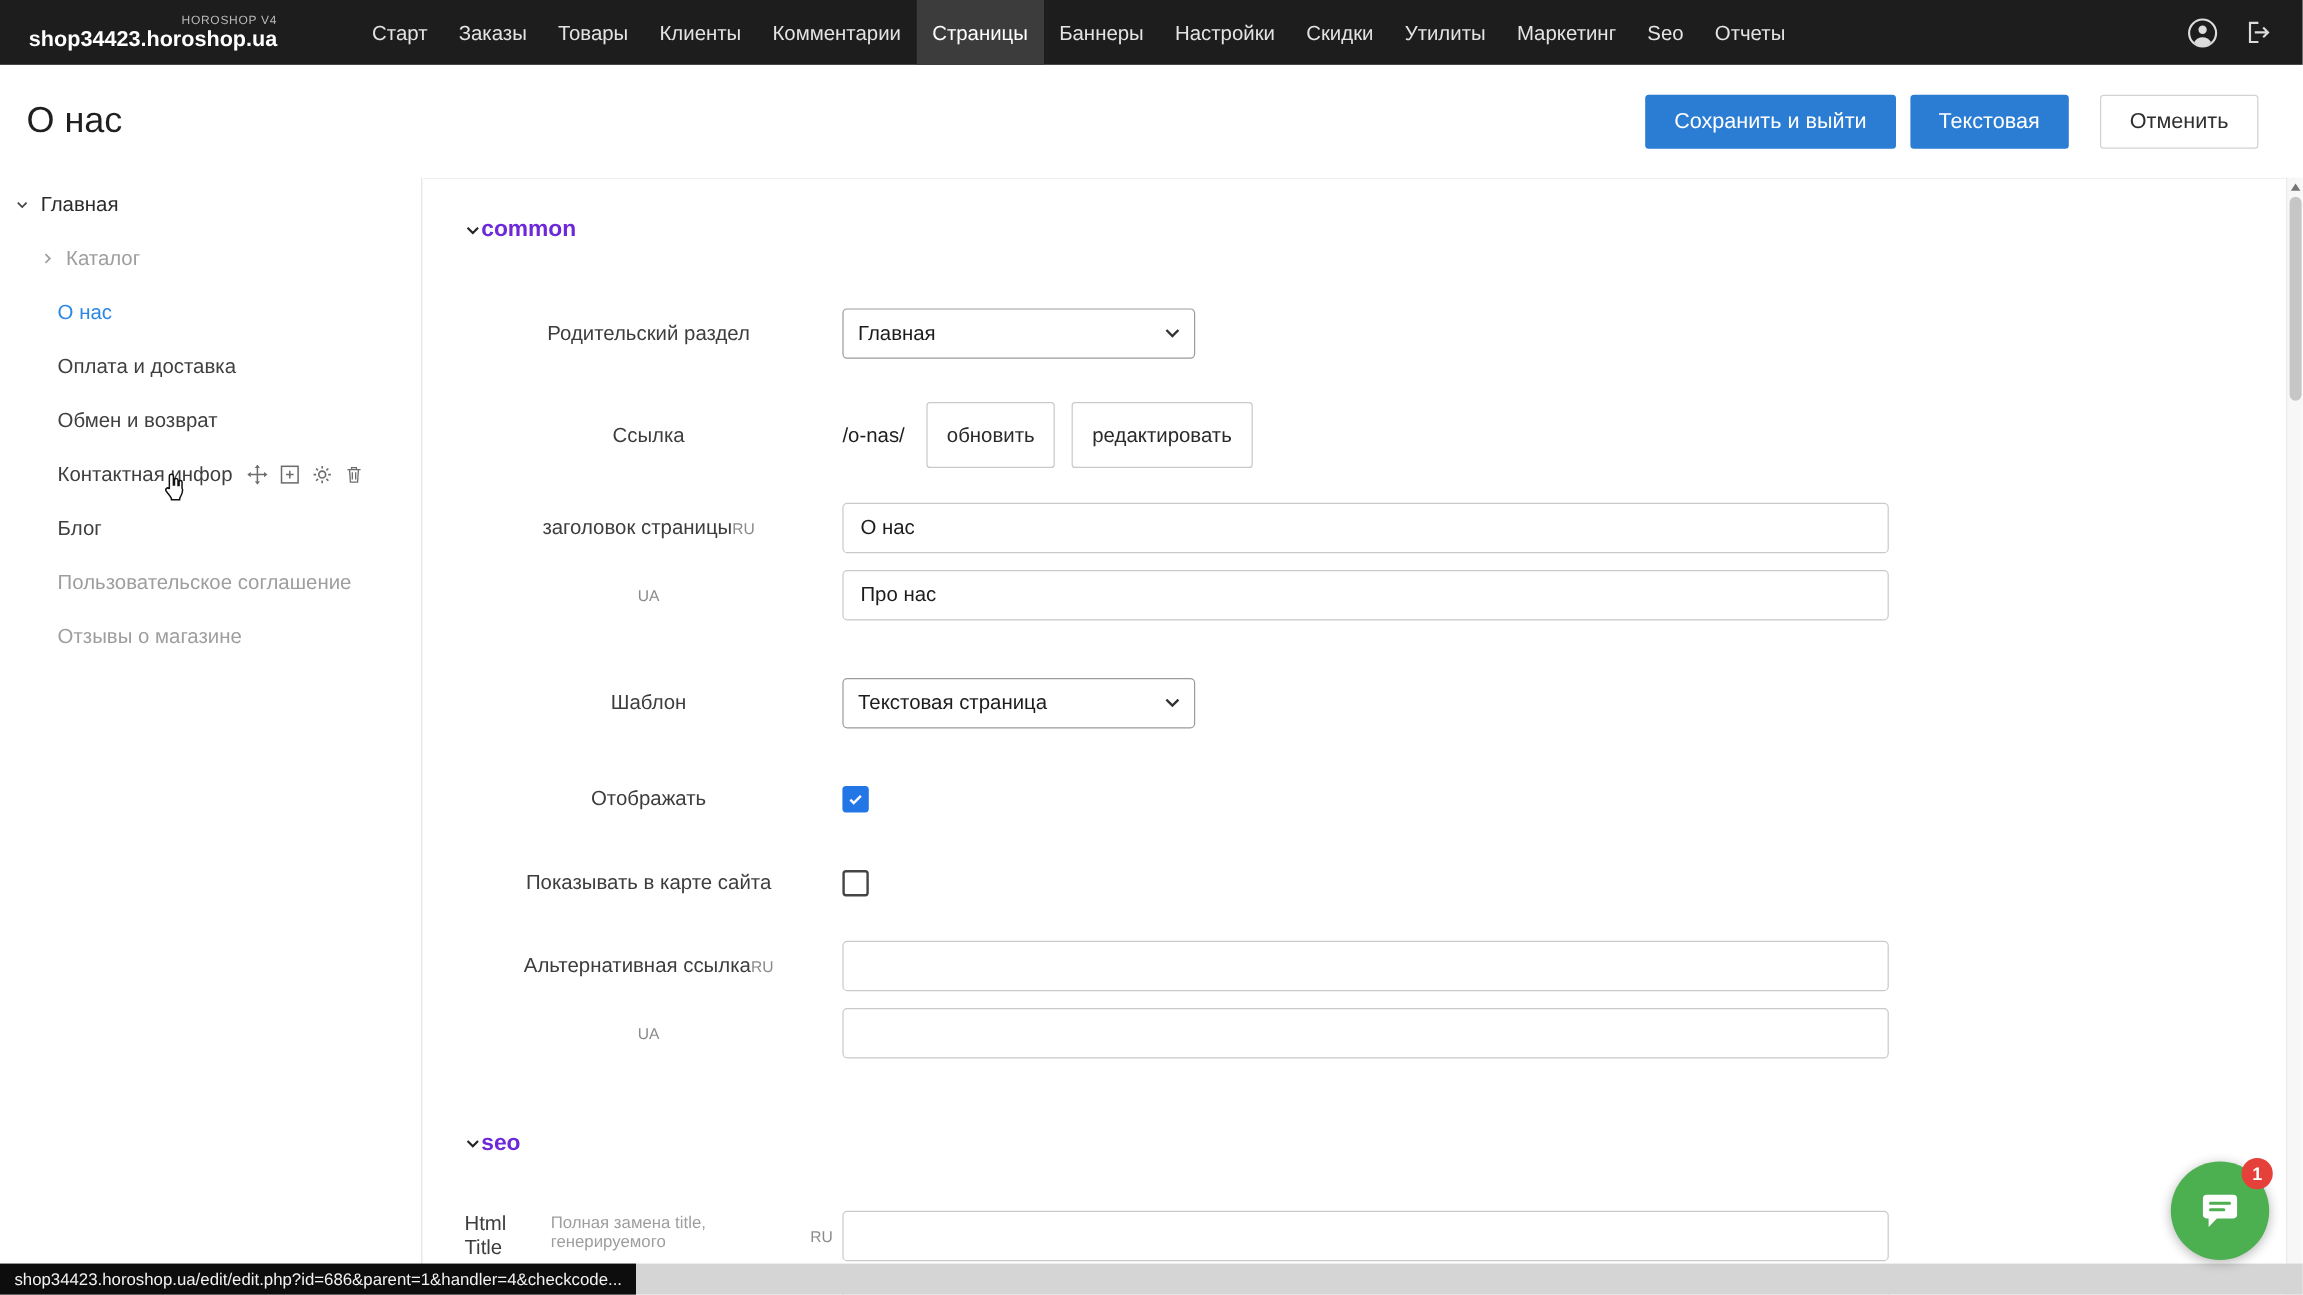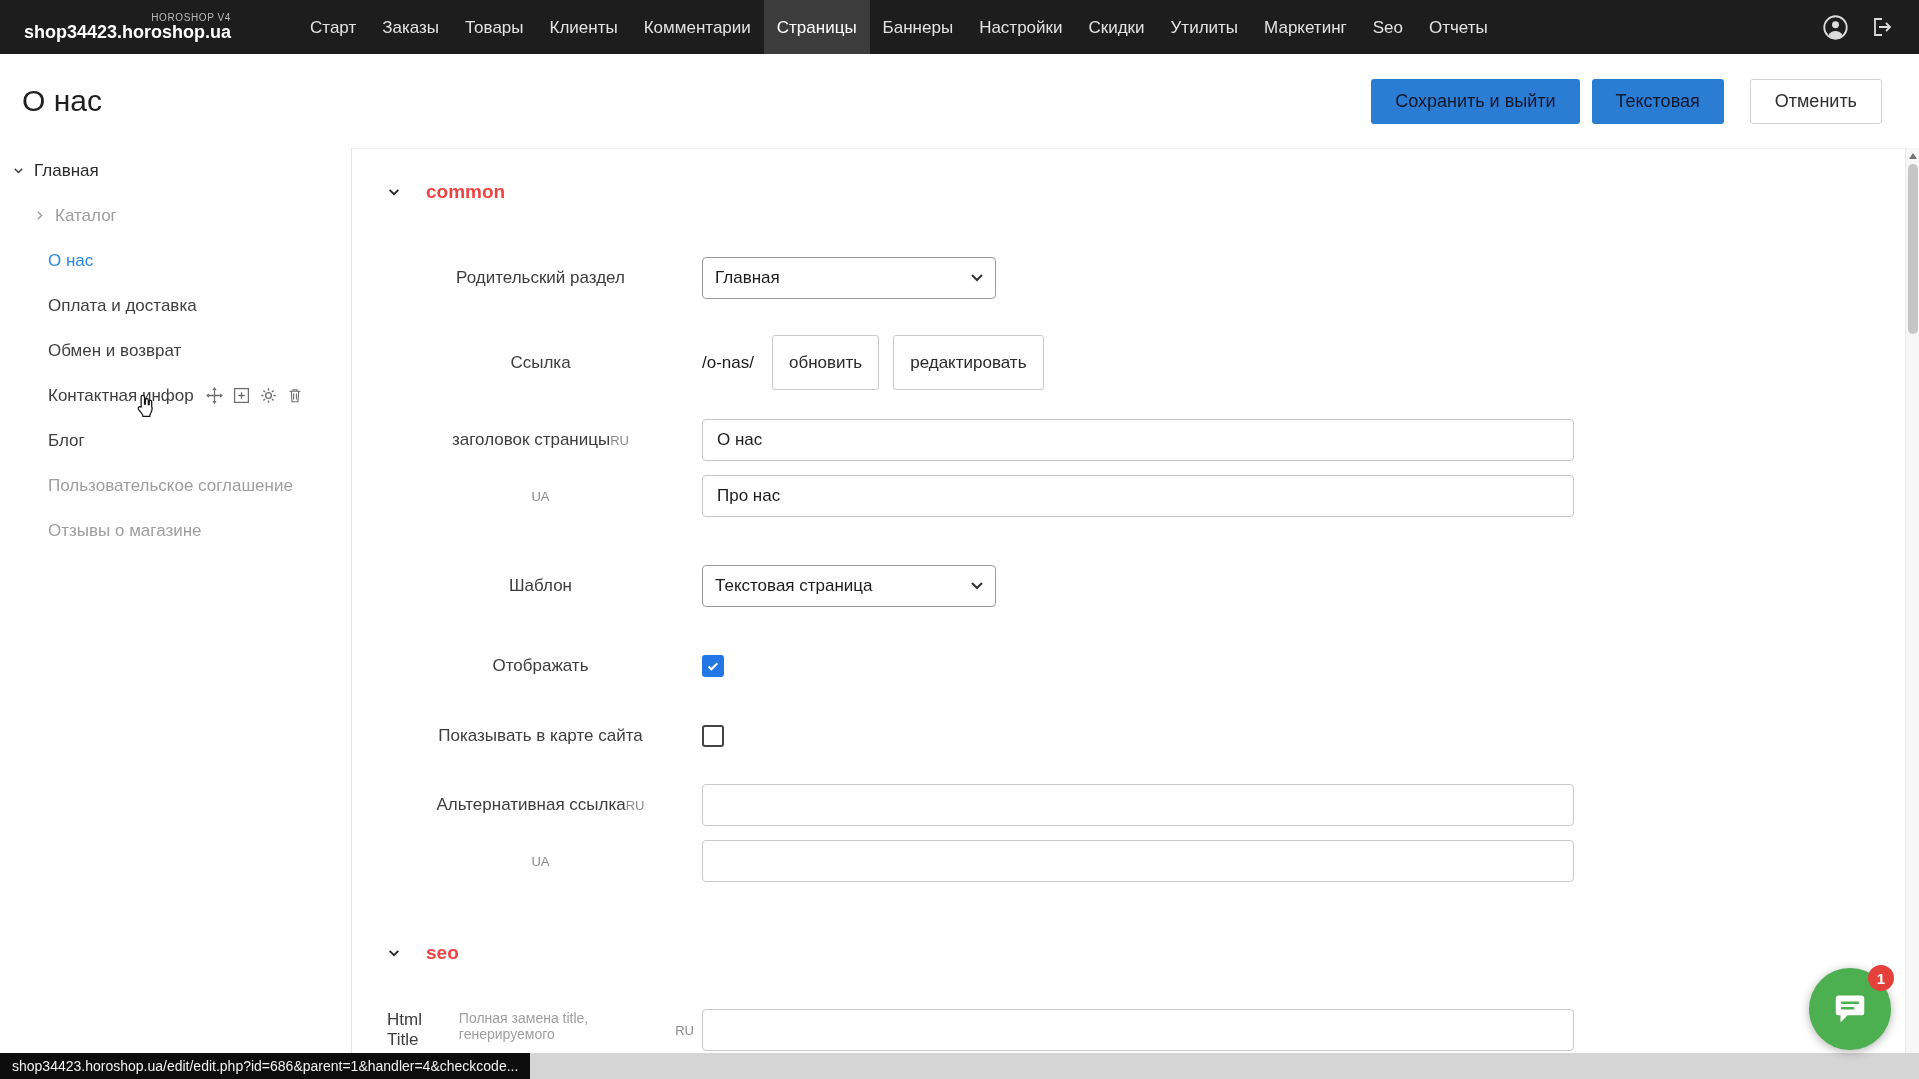--- a/index.html
+++ b/index.html
@@ -30,21 +30,21 @@
 
   
   .page-header {
     position:absolute; top:54px; left:0; right:0; height:94px; background:#fff;
     display:flex; align-items:center; justify-content:space-between;
     padding:0 37px 0 22px; z-index:20;
   }
   .page-title { font-size:30px; font-weight:400; color:#1f1f1f; }
   .header-actions { display:flex; align-items:center; }
   .btn { height:45px; border:none; border-radius:3px; font-size:18px; padding:0 24px; }
-  .btn-blue { background: var(--accent, #2b7cd3); color:#0f172a;text-align:center; }
+  .btn-blue { background: var(--accent, #2b7cd3); color:#ffffff;text-align:center; }
   .btn-white { background:#fff; color:#2f2f2f; border:1px solid #d2d2d2; }
   .ml12 { margin-left:12px; } .ml26 { margin-left:26px; }
 
   
   .sidebar {
     position:absolute; top:148px; left:0; width:352px; bottom:0;
     background:#fff; border-right:1px solid #e4e4e4; z-index:10;
   }
   .tree-row {
     height:45px; display:flex; align-items:center; font-size:17px;
@@ -58,22 +58,22 @@
   .row-icons { display:flex; align-items:center; gap:10px; margin-left:12px; color:#6d6d6d; }
   .row-icons span { display:inline-flex; cursor:pointer; }
 
   
   .main {
     position:absolute; top:148px; left:353px; right:14px; bottom:0;
     background:#fff; border-top:1px solid #ededed; padding:30px 0 0 34px;
     overflow:hidden; z-index:5;
   }
   .section-head {
-    display:flex; align-items:center; gap:25px;
-    font-size:19px; font-weight:bold; color:#ef4444; height:26px; cursor:pointer;
+    display:flex; align-items:center; gap:0;
+    font-size:19px; font-weight:bold; color:#6d28d9; height:26px; cursor:pointer;
   }
   .mb52{margin-bottom:52px;} .mb43{margin-bottom:43px;}
   .row { display:flex; align-items:center; }
   .label-cell {
     flex:0 0 315px; display:flex; align-items:center; justify-content:center;
     padding-right:8px; font-size:17px; color:#3d3d3d;
   }
   .label-stack { display:flex; flex-direction:row; gap:5px; }
   .field-hint { font-size:14px; color:#9e9e9e; }
   .lang { font-size:13px; color:#8a8a8a; }

